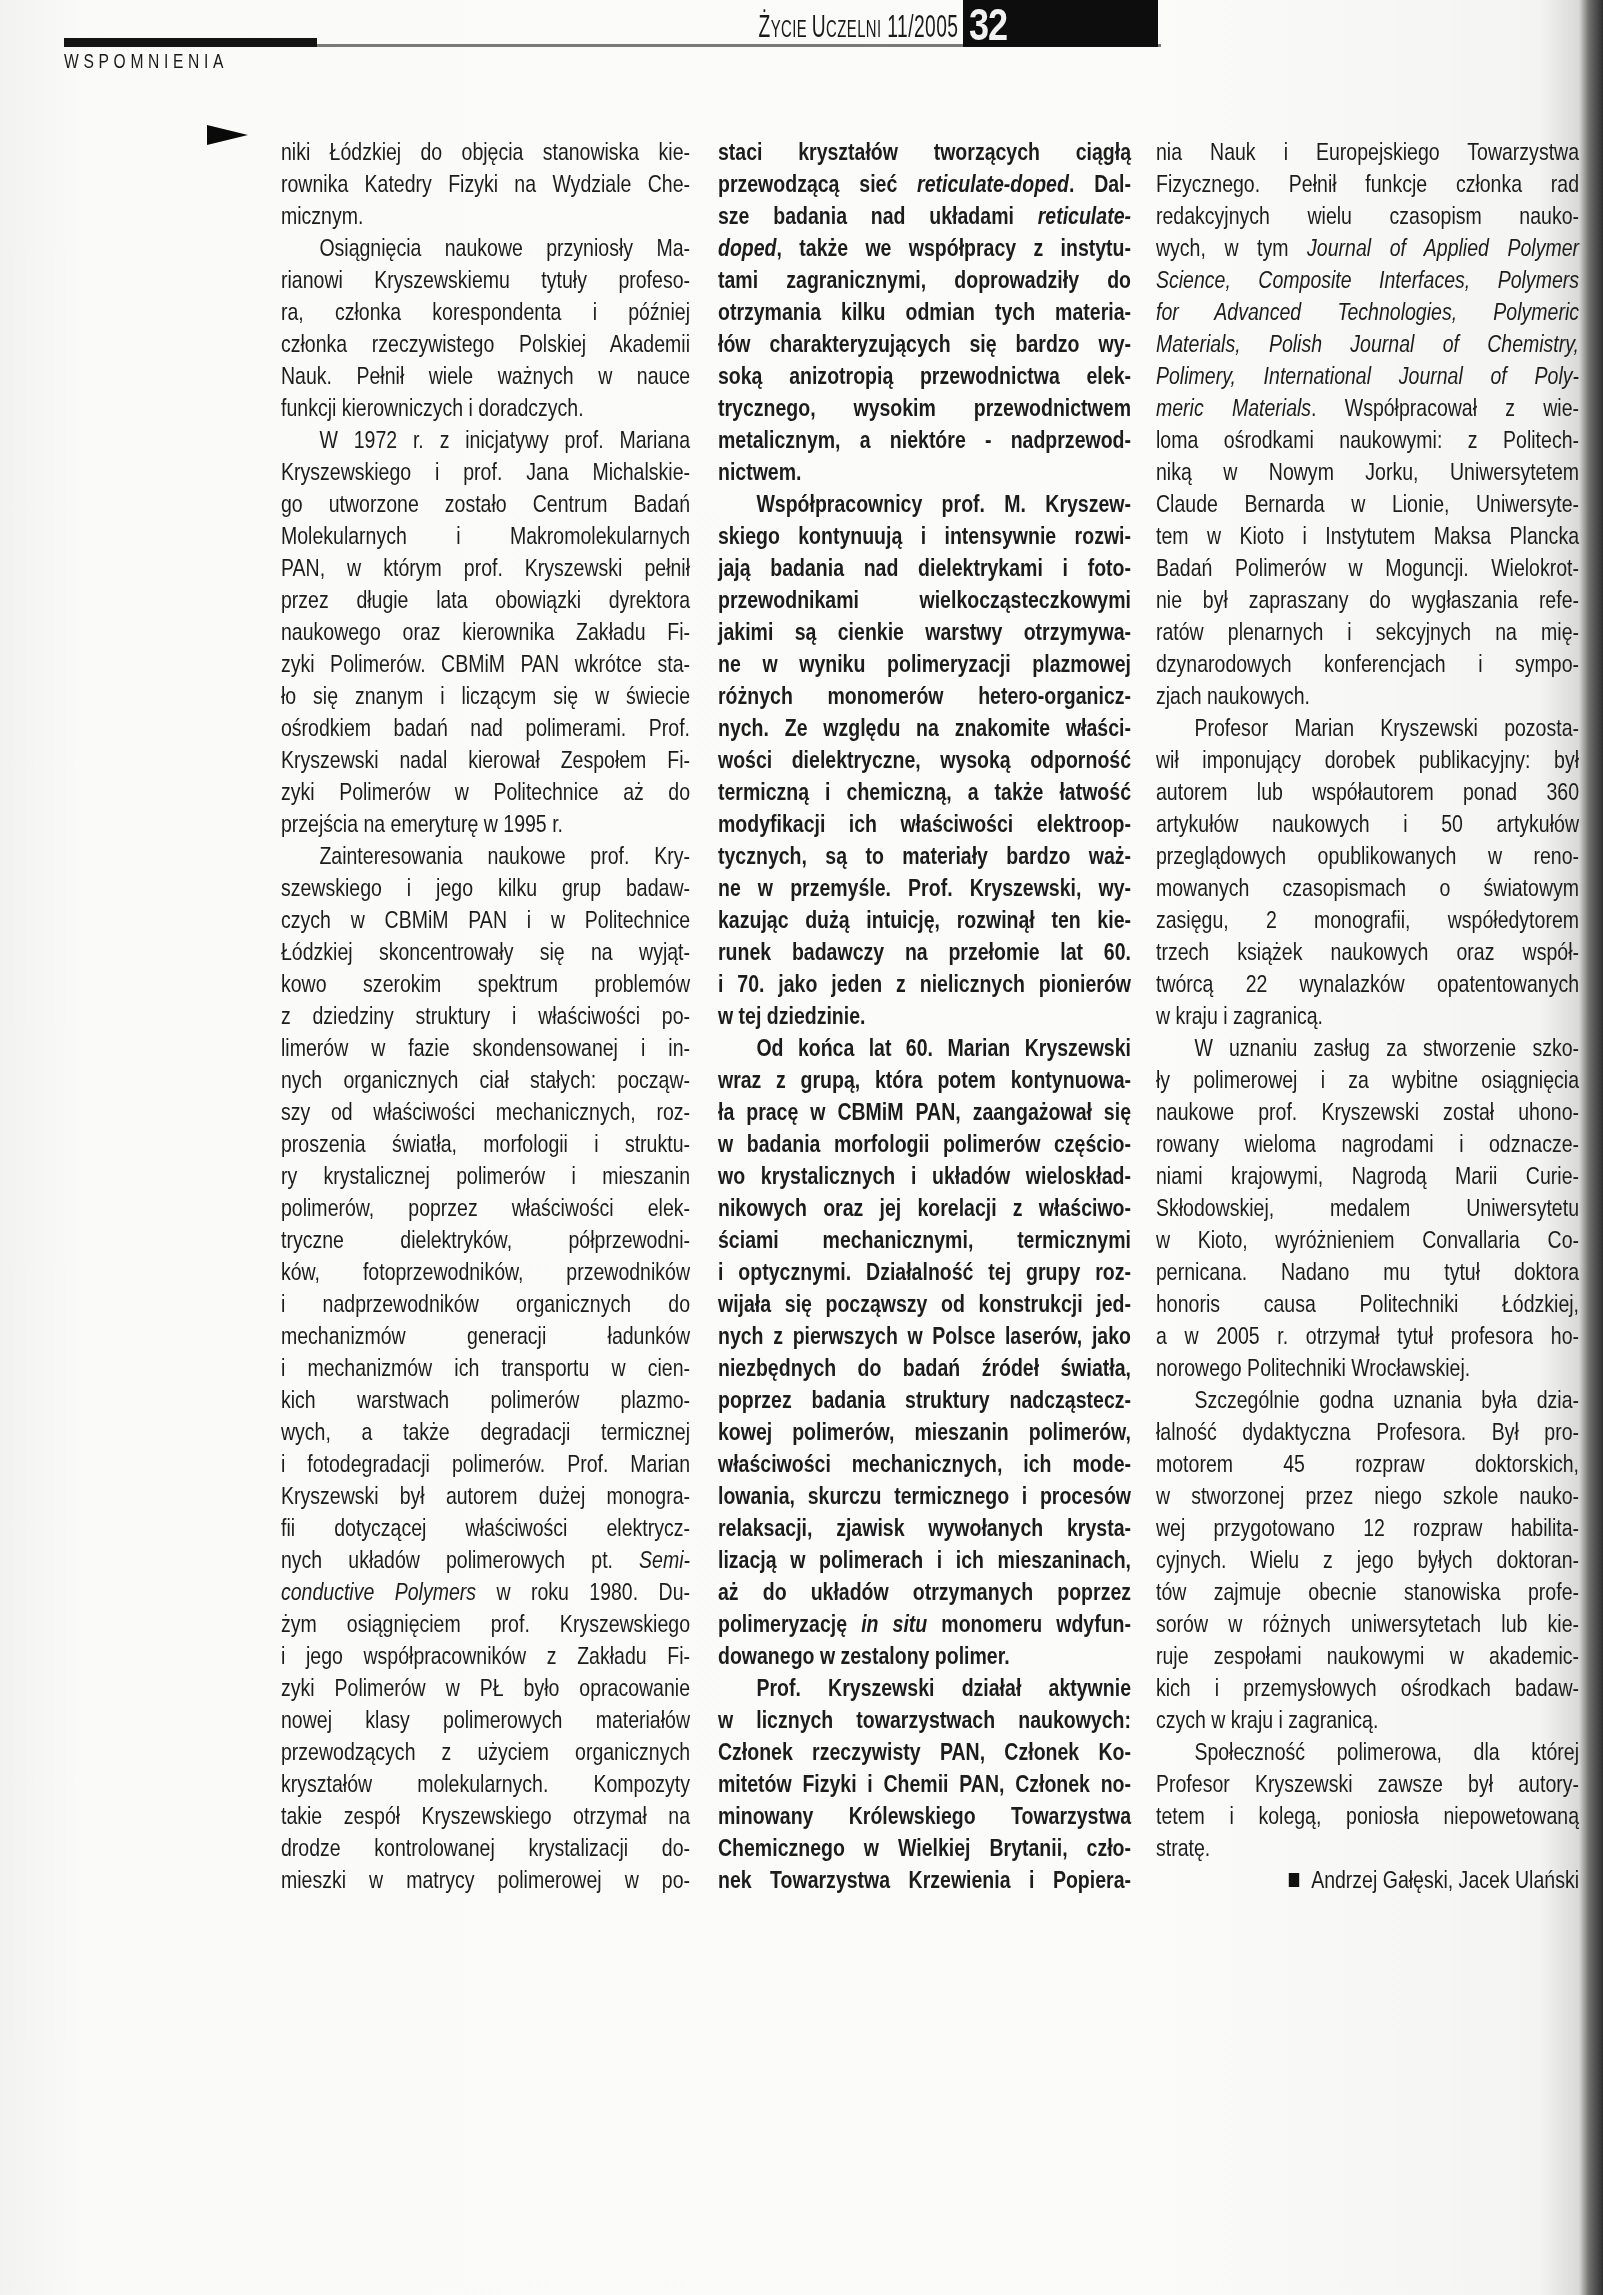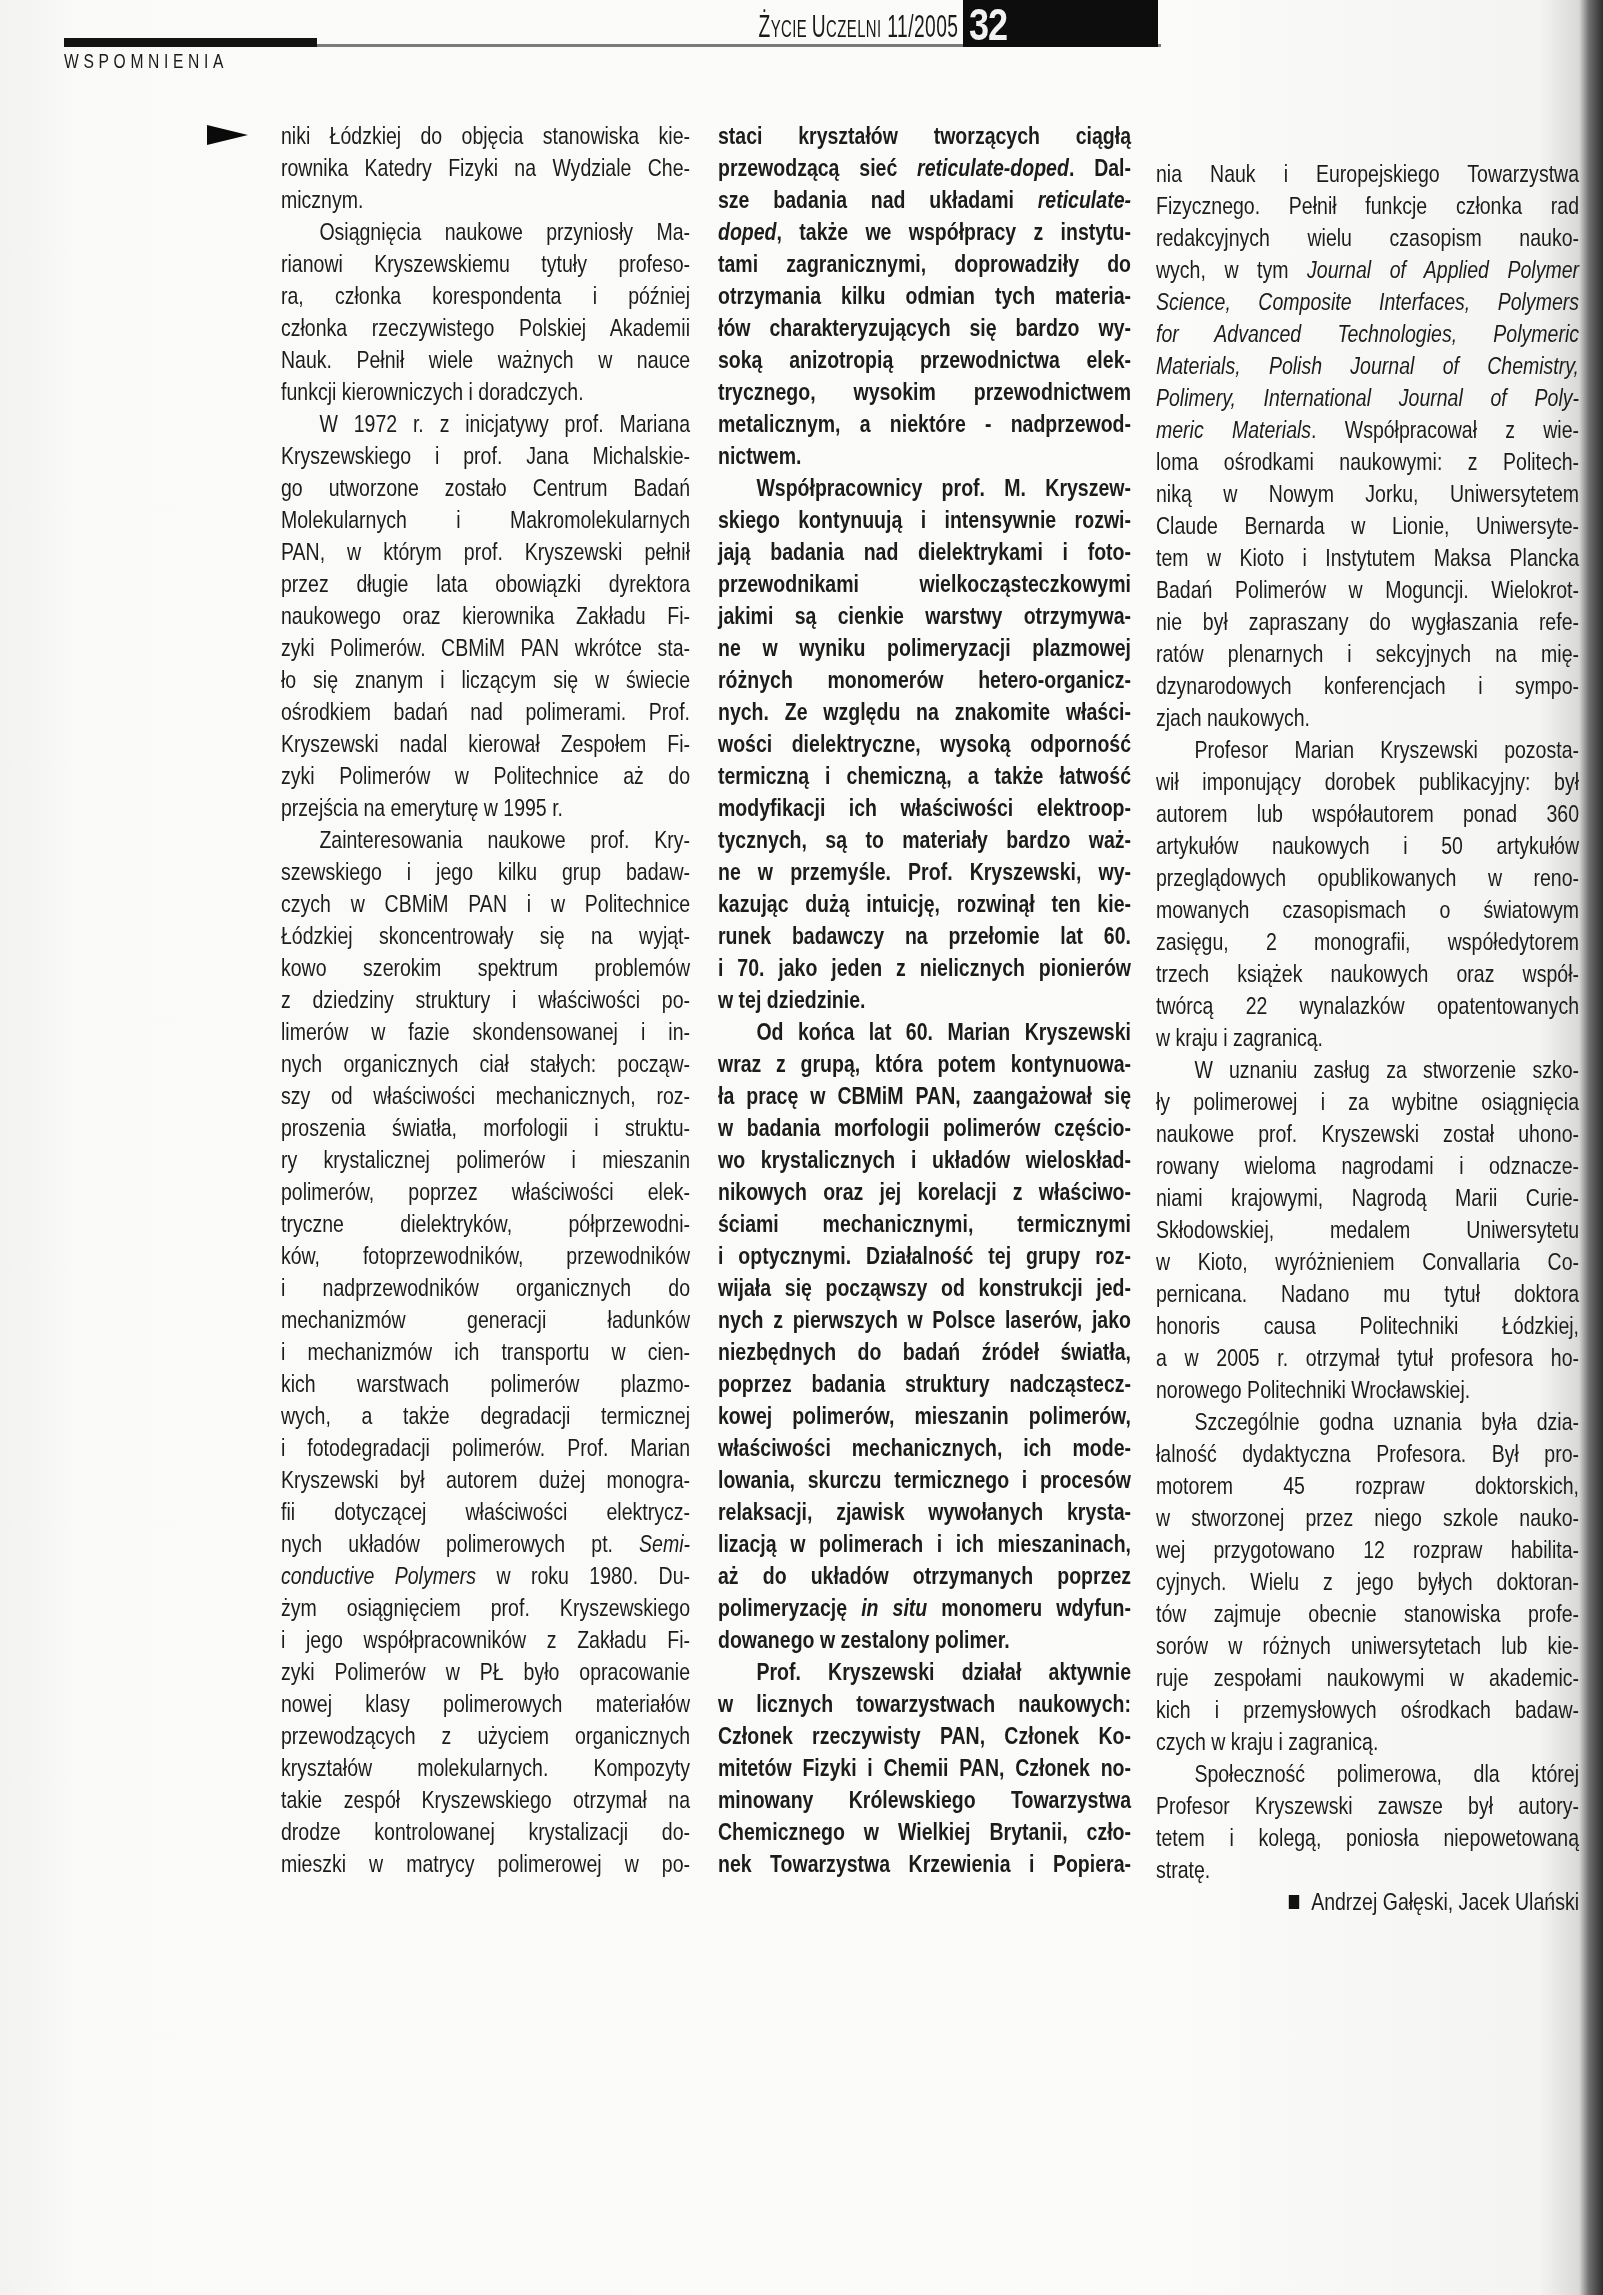--- a/index.html
+++ b/index.html
@@ -33,28 +33,28 @@
   .header-journal .sc { font-size: 24px; }
   .section-label {
     position: absolute; left: 64px; top: 50px; font-size: 20px; letter-spacing: 6px; color: #1a1a1a;
     line-height: 23px; transform: scaleX(0.78); transform-origin: left top; white-space: nowrap;
   }
   .continue-arrow {
     position: absolute; left: 207px; top: 125px; width: 0; height: 0;
     border-top: 10.7px solid transparent; border-bottom: 10.7px solid transparent; border-left: 41px solid #0a0a0a;
   }
   .column {
-    position: absolute; top: 120px;
+    position: absolute; top: 136px;
     font-size: 24.4px; line-height: 32px;
     text-align: justify; hyphens: manual;
   }
   .column p { margin: 0; transform-origin: left top; }
   .col-1 { left: 281px; width: 409px; }
   .col-2 { left: 718px; width: 413px; font-weight: bold; }
-  .col-3 { left: 1156px; width: 423px; margin-top: 38px; }
+  .col-3 { left: 1156px; width: 423px; }
   .narrow { display: block; transform: scaleX(0.80); transform-origin: left top; width: 125%; }
   .line { display: block; text-align: justify; text-align-last: justify; white-space: nowrap; overflow: visible; }
   .line.last { text-align-last: left; }
   em { font-style: italic; }
   .signature {
     display: block; text-align: right; white-space: nowrap;
   }
   .sig-square {
     display: inline-block; width: 13.4px; height: 13.4px; background: #111; margin-right: 14.7px; vertical-align: 1.3px;
   }

